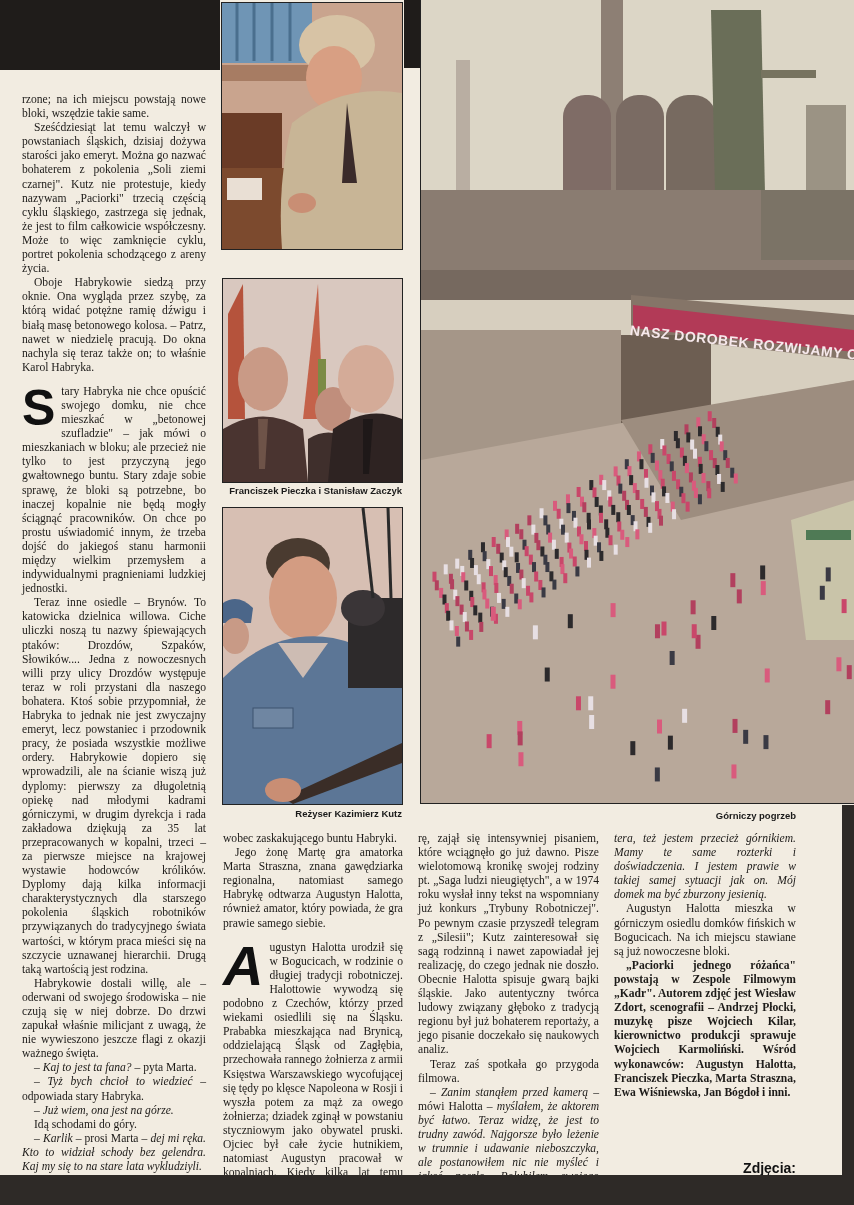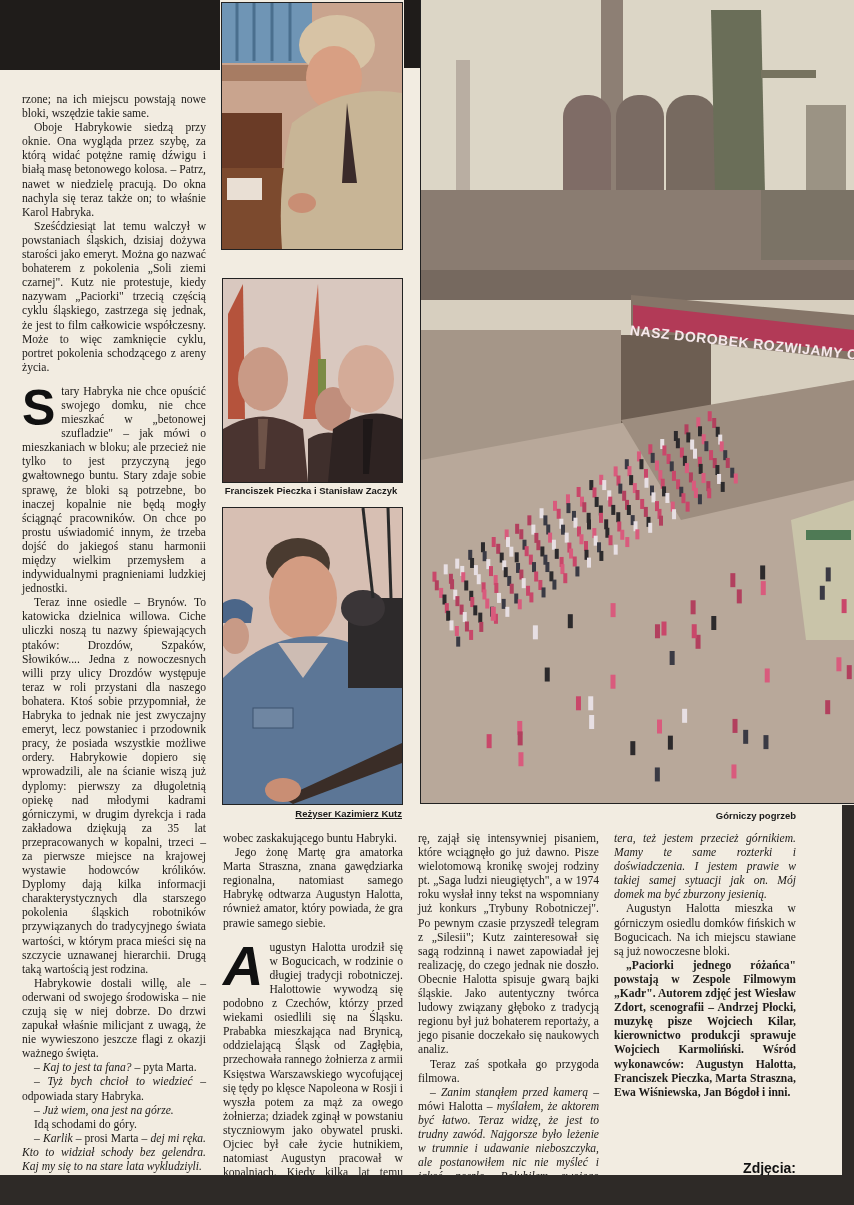--- a/index.html
+++ b/index.html
@@ -24,22 +24,22 @@
 </style>
 </head>
 <body>
 
 <div class="page"></div>
 <div class="topbar"></div>
 <div class="topbar2"></div>
 
 <div class="col" id="col1" style="left:22px;top:93px;width:184px;">
     <p class="noindent">rzone; na ich miejscu powstają nowe bloki, wszędzie takie same.</p>
+    <p>Sześćdziesiąt lat temu walczył w powstaniach śląskich, dzisiaj dożywa starości jako emeryt. Można go nazwać bohaterem z pokolenia „Soli ziemi czarnej". Kutz nie protestuje, kiedy nazywam „Paciorki" trzecią częścią cyklu śląskiego, zastrzega się jednak, że jest to film całkowicie współczesny. Może to więc zamknięcie cyklu, portret pokolenia schodzącego z areny życia.</p>
     <p>Oboje Habrykowie siedzą przy oknie. Ona wygląda przez szybę, za którą widać potężne ramię dźwigu i białą masę betonowego kolosa. – Patrz, nawet w niedzielę pracują. Do okna nachyla się teraz także on; to właśnie Karol Habryka.</p>
-    <p>Sześćdziesiąt lat temu walczył w powstaniach śląskich, dzisiaj dożywa starości jako emeryt. Można go nazwać bohaterem z pokolenia „Soli ziemi czarnej". Kutz nie protestuje, kiedy nazywam „Paciorki" trzecią częścią cyklu śląskiego, zastrzega się jednak, że jest to film całkowicie współczesny. Może to więc zamknięcie cyklu, portret pokolenia schodzącego z areny życia.</p>
     <p class="noindent gap" style="margin-top: 10px;"><span class="dropcap">S</span>tary Habryka nie chce opuścić swojego domku, nie chce mieszkać w „betonowej szufladzie" – jak mówi o mieszkaniach w bloku; ale przecież nie tylko to jest przyczyną jego gwałtownego buntu. Stary zdaje sobie sprawę, że bloki są potrzebne, bo inaczej kopalnie nie będą mogły ściągnąć pracowników. On chce po prostu uświadomić innym, że trzeba dojść do jakiegoś stanu harmonii między wielkim przemysłem a indywidualnymi pragnieniami ludzkiej jednostki.</p>
     <p>Teraz inne osiedle – Brynów. To katowicka dzielnica willowa. Ciche uliczki noszą tu nazwy śpiewających ptaków: Drozdów, Szpaków, Słowików.... Jedna z nowoczesnych willi przy ulicy Drozdów występuje teraz w roli przystani dla naszego bohatera. Ktoś sobie przypomniał, że Habryka to jednak nie jest zwyczajny emeryt, lecz powstaniec i przodownik pracy, że posiada wszystkie możliwe ordery. Habrykowie dopiero się wprowadzili, ale na ścianie wiszą już dyplomy: pierwszy za długoletnią opiekę nad młodymi kadrami górniczymi, w drugim dyrekcja i rada zakładowa dziękują za 35 lat przepracowanych w kopalni, trzeci – za pierwsze miejsce na krajowej wystawie hodowców królików. Dyplomy dają kilka informacji charakterystycznych dla starszego pokolenia śląskich robotników przywiązanych do tradycyjnego świata wartości, w którym praca mieści się na szczycie uznawanej hierarchii. Drugą taką wartością jest rodzina.</p>
     <p>Habrykowie dostali willę, ale – oderwani od swojego środowiska – nie czują się w niej dobrze. Do drzwi zapukał właśnie milicjant z uwagą, że nie wywieszono jeszcze flagi z okazji ważnego święta.</p>
     <p>– <em>Kaj to jest ta fana?</em> – pyta Marta.</p>
     <p>– <em>Tyż bych chcioł to wiedzieć</em> – odpowiada stary Habryka.</p>
     <p>– <em>Już wiem, ona jest na górze.</em></p>
     <p>Idą schodami do góry.</p>
     <p>– <em>Karlik</em> – prosi Marta – <em>dej mi ręka. Kto to widział schody bez gelendra. Kaj my się to na stare lata wykludziyli.</em></p>
     <p>Starzy mówią wyłącznie gwarą, ich synowie są jeszcze „dwujęzyczni", ale synowa i najmłodsze pokolenie w ogóle nie znają gwary. Synowie Habryków wykształcili się na inżynierów, starszy został nawet dyrektorem. W tej jednej kilkupokoleniowej rodzinie ogniskują się powojenne przeobrażenia Śląska i w pewnym momencie polaryzują się postawy</p>
   </div>
@@ -76,41 +76,41 @@
     <ellipse cx="40" cy="100" rx="25" ry="32" fill="#c99a86"></ellipse>
     <ellipse cx="110" cy="130" rx="18" ry="22" fill="#c08e7c"></ellipse>
     <ellipse cx="143" cy="100" rx="28" ry="34" fill="#d4ab98"></ellipse>
     <path d="M0 150 Q40 125 80 150 L85 203 L0 203Z" fill="#4a3430"></path>
     <path d="M85 160 Q110 145 130 165 L130 203 L85 203Z" fill="#3f2f2c"></path>
     <path d="M110 150 Q145 125 179 140 L179 203 L105 203Z" fill="#2e2322"></path>
     <path d="M35 140 L45 140 L42 190 L36 190Z" fill="#6e5348"></path>
     <path d="M140 140 L150 140 L146 195 L140 195Z" fill="#1e1818"></path>
   </svg>
 </div>
-<div class="caption" style="left:220px;top:485px;width:182px;text-align:center;">Franciszek Pieczka i Stanisław Zaczyk</div>
+<div class="caption" style="left:220px;top:485px;width:182px;">Franciszek Pieczka i Stanisław Zaczyk</div>
 
 <div class="photo" style="left:222px;top:507px;width:179px;height:296px;">
   <svg width="179" height="296" viewBox="0 0 179 296">
     <rect width="179" height="296" fill="#d7bfb3"></rect>
     <path d="M0 95 Q15 85 30 100 L28 115 L0 115Z" fill="#4b6689"></path>
     <ellipse cx="12" cy="128" rx="14" ry="18" fill="#c89a86"></ellipse>
     <ellipse cx="75" cy="55" rx="32" ry="25" fill="#4a3b30"></ellipse>
     <ellipse cx="80" cy="90" rx="34" ry="42" fill="#d39c82"></ellipse>
     <path d="M0 170 Q50 120 110 130 Q160 140 179 180 L179 296 L0 296Z" fill="#5c7696"></path>
     <path d="M55 135 L80 170 L105 135Z" fill="#cdbcb3"></path>
     <rect x="30" y="200" width="40" height="20" fill="#6f86a2" stroke="#3c526e"></rect>
     <rect x="125" y="90" width="54" height="90" fill="#2d2a2b"></rect>
     <ellipse cx="140" cy="100" rx="22" ry="18" fill="#3a3537"></ellipse>
     <line x1="140" y1="0" x2="150" y2="90" stroke="#2a2a2a" stroke-width="3"></line>
     <line x1="165" y1="0" x2="168" y2="90" stroke="#2a2a2a" stroke-width="3"></line>
     <path d="M60 290 L179 235 L179 255 L70 296Z" fill="#3a2d27"></path>
     <ellipse cx="60" cy="282" rx="18" ry="12" fill="#c98e74"></ellipse>
   </svg>
 </div>
-<div class="caption" style="left:220px;top:808px;width:182px;text-decoration:underline;">Reżyser Kazimierz Kutz</div>
+<div class="caption" style="left:220px;top:808px;width:182px;">Reżyser Kazimierz Kutz</div>
 
 <div class="photo" style="left:420px;top:0px;width:434px;height:803px;border-width:0 0 1.5px 1.5px;">
   <svg width="434" height="803" viewBox="0 0 434 803">
     <rect width="434" height="803" fill="#d7cfbf"></rect>
     <rect x="0" y="0" width="434" height="290" fill="#dcd6c6"></rect>
     <rect x="35" y="60" width="14" height="130" fill="#b9aea2"></rect>
     <rect x="180" y="0" width="22" height="230" fill="#8d7f74"></rect>
     <rect x="142" y="95" width="48" height="150" rx="22" fill="#7f6c66"></rect>
     <rect x="195" y="95" width="48" height="150" rx="22" fill="#7a6b63"></rect>
     <rect x="245" y="95" width="50" height="150" rx="22" fill="#776a60"></rect>

